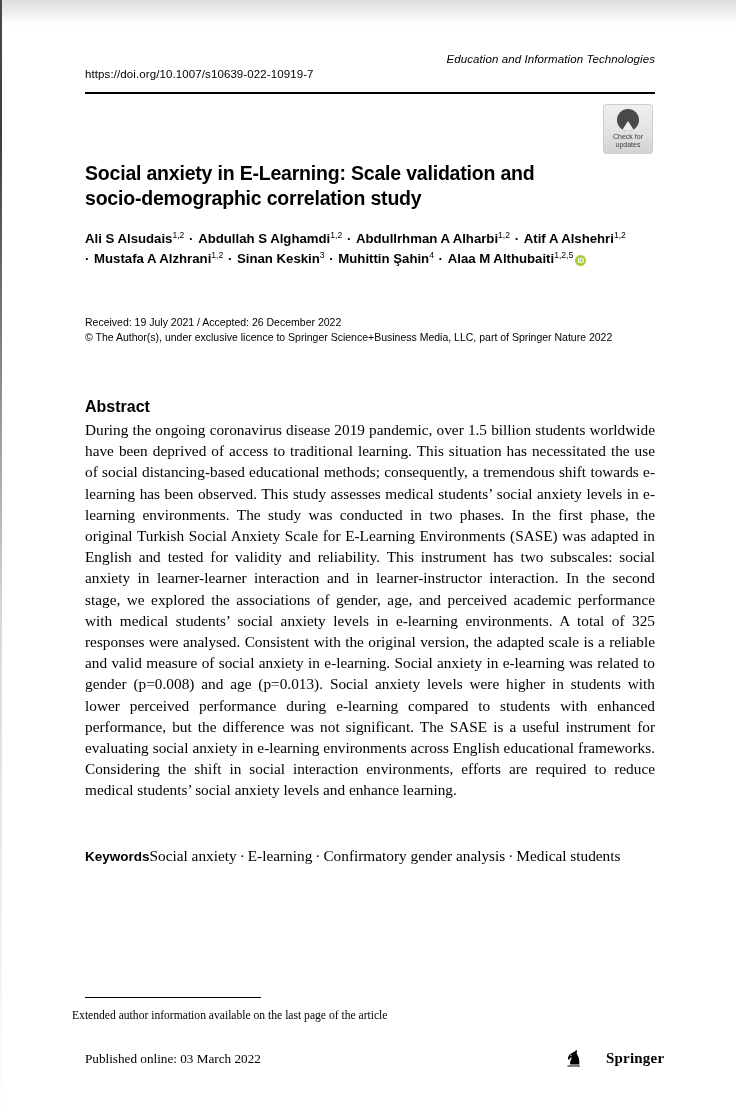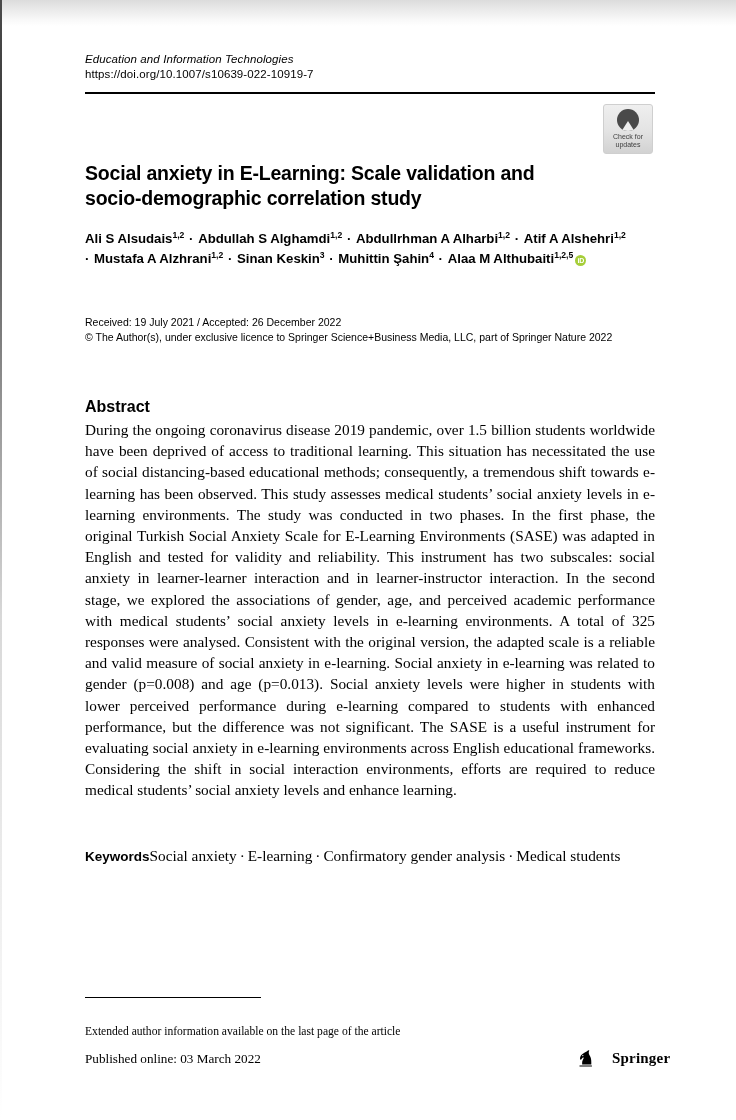--- a/index.html
+++ b/index.html
@@ -48,20 +48,21 @@
     top: 52px;
     width: 570px;
   }
   .journal-name {
     font-family: "Liberation Sans", sans-serif;
     font-size: 11.5px;
     font-style: italic;
     line-height: 15px;
     color: #000;
     letter-spacing: 0.1px;
+    text-align: right;
   }
   .journal-doi {
     font-family: "Liberation Sans", sans-serif;
     font-size: 11.5px;
     line-height: 15px;
     color: #000;
     letter-spacing: 0.1px;
   }
   .header-rule {
     position: absolute;
@@ -138,21 +139,21 @@
     top: 229px;
     width: 545px;
     font-family: "Liberation Sans", sans-serif;
     font-weight: bold;
     font-size: 13.2px;
     line-height: 19.5px;
     color: #000;
   }
   .authors sup {
     font-size: 8.6px;
-    font-weight: bold;
+    font-weight: normal;
     vertical-align: super;
     line-height: 0;
   }
   .sep-dot {
     font-weight: bold;
     padding: 0 1px;
   }
   .orcid {
     display: inline-block;
     width: 11px;
@@ -230,46 +231,45 @@
   .footnote-rule {
     position: absolute;
     left: 85px;
     top: 997px;
     width: 176px;
     height: 1.2px;
     background: #000;
   }
   .footnote {
     position: absolute;
-    left: 85px;
+    left: 72px;
     top: 1008px;
     width: 500px;
     font-family: "Liberation Serif", serif;
     font-size: 11.6px;
     line-height: 15px;
     color: #000;
-    margin-top: 16px;
   }
 
   
   .published-online {
     position: absolute;
     left: 85px;
     top: 1051px;
     font-family: "Liberation Serif", serif;
     font-size: 13.2px;
     color: #000;
   }
   .springer-logo {
     position: absolute;
-    left: 578px;
+    left: 566px;
     top: 1049px;
     display: flex;
     align-items: center;
-    gap: 17px;
+    gap: 23px;
   }
   .springer-mark {
     width: 17px;
     height: 19px;
     display: block;
   }
   .springer-word {
     font-family: "Liberation Serif", serif;
     font-weight: bold;
     font-size: 15px;

